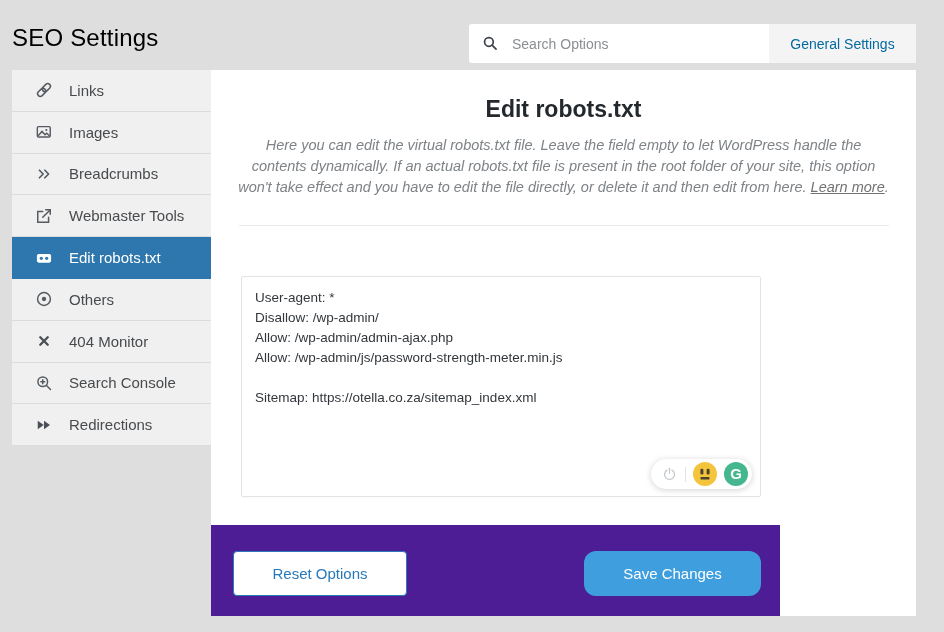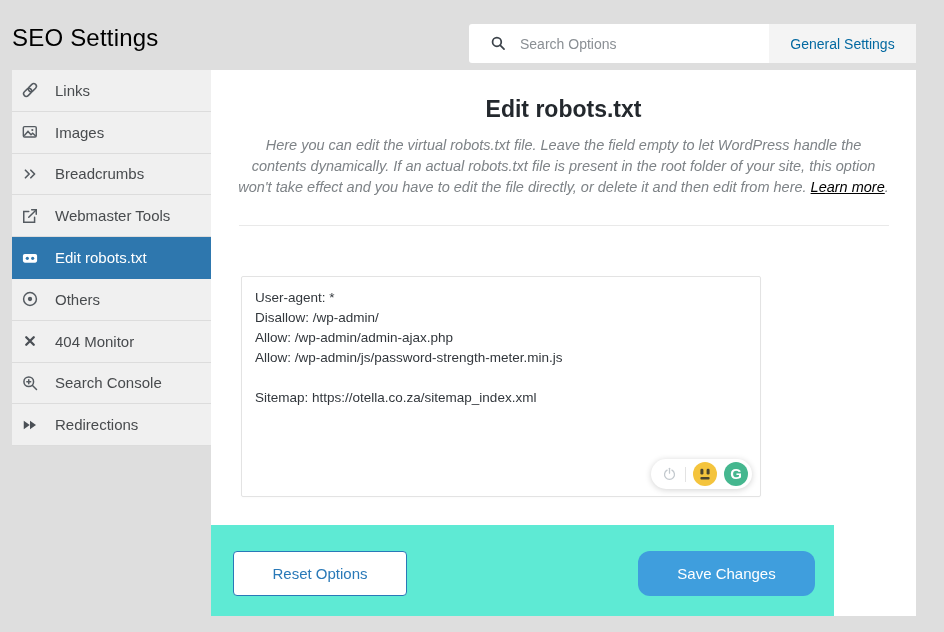--- a/index.html
+++ b/index.html
@@ -10,61 +10,61 @@
     -webkit-font-smoothing:antialiased;
   }
   
   .page-title{
     position:absolute;left:12px;top:24px;
     font-size:24px;font-weight:500;color:#000000;letter-spacing:.2px;
   }
   .search-box{
     position:absolute;left:469px;top:24px;width:300px;height:39px;
     background:#ffffff;border-radius:3px 0 0 3px;
-    display:flex;align-items:center;box-sizing:border-box;padding-left:20px;
+    display:flex;align-items:center;box-sizing:border-box;padding-left:12px;
   }
   .search-box svg{flex:0 0 auto;margin-right:10px;}
   .search-box input{
     border:none;outline:none;flex:1;font-size:14px;color:#3c434a;
     font-family:"Liberation Sans",sans-serif;background:transparent;
   }
   .search-box input::placeholder{color:#8a8f94;}
   .header-tab{
     position:absolute;left:769px;top:24px;width:147px;height:39px;
     background:#f4f4f4;display:flex;align-items:center;justify-content:center;
     font-size:14px;color:#0369a1;cursor:pointer;
   }
   
   .sidebar{
     position:absolute;left:12px;top:70px;width:199px;
     background:#f0f0f0;
   }
   .side-item{
     height:41.8px;box-sizing:border-box;display:flex;align-items:center;
-    padding-left:8px;border-bottom:1px solid #dcdcdc;cursor:pointer;
+    padding-left:22px;border-bottom:1px solid #dcdcdc;cursor:pointer;
     color:#484b4e;font-size:15px;background:#f0f0f0;
   }
   .side-item .ico{width:20px;height:20px;margin-right:15px;display:flex;align-items:center;justify-content:center;flex:0 0 auto;}
   .side-item.active{
     background:#2e77ae;border-bottom-color:#2e77ae;color:#ffffff;font-weight:500;
   }
   
   .content{
     position:absolute;left:211px;top:70px;width:705px;height:546px;
     background:#ffffff;box-sizing:border-box;
   }
   .content h1{
     margin:26px 0 0 0;text-align:center;
     font-size:23px;font-weight:700;color:#23282d;
   }
   .desc{
     width:652px;margin:12px auto 0 auto;text-align:center;
     font-style:italic;font-size:14.5px;line-height:21px;color:#7e8387;
   }
-  .desc a{color:#000000;text-decoration:underline;cursor:pointer;}
+  .desc a{color:#737373;text-decoration:underline;cursor:pointer;}
   .divider{
     width:650px;margin:27px auto 0 auto;border-top:1px solid #e9e9e9;height:0;
   }
   .robots-wrap{
     position:absolute;left:30px;top:206px;width:520px;height:221px;
     background:#ffffff;border:1px solid #e3e3e3;border-radius:2px;
     box-sizing:border-box;box-shadow:0 1px 2px rgba(0,0,0,.02);
   }
   .robots-wrap textarea{
     width:100%;height:100%;border:none;outline:none;resize:none;background:transparent;
@@ -78,22 +78,22 @@
     display:flex;align-items:center;padding:0 4px 0 10px;gap:7px;
   }
   .pill .vdiv{width:1px;height:15px;background:#e3e3e3;}
   .gicon{
     width:24px;height:24px;border-radius:50%;background:#45b78f;color:#ffffff;
     font-size:15px;font-weight:700;text-align:center;line-height:24px;cursor:pointer;
   }
   .emoji-btn,.power-btn{cursor:pointer;display:flex;align-items:center;}
   
   .footer{
-    position:absolute;left:0;top:455px;width:623px;height:91px;
-    background:#5eead4;
+    position:absolute;left:0;top:455px;width:569px;height:91px;
+    background:#4c1d95;
   }
   .btn-reset{
     position:absolute;left:22px;top:26px;width:174px;height:45px;
     background:#ffffff;border:1px solid #2979b8;border-radius:4px;
     color:#2979b8;font-size:15px;font-family:"Liberation Sans",sans-serif;cursor:pointer;
   }
   .btn-save{
     position:absolute;right:19px;top:26px;width:177px;height:45px;
     background:#3f9edd;border:none;border-radius:12px;
     color:#ffffff;font-size:15px;font-family:"Liberation Sans",sans-serif;cursor:pointer;

